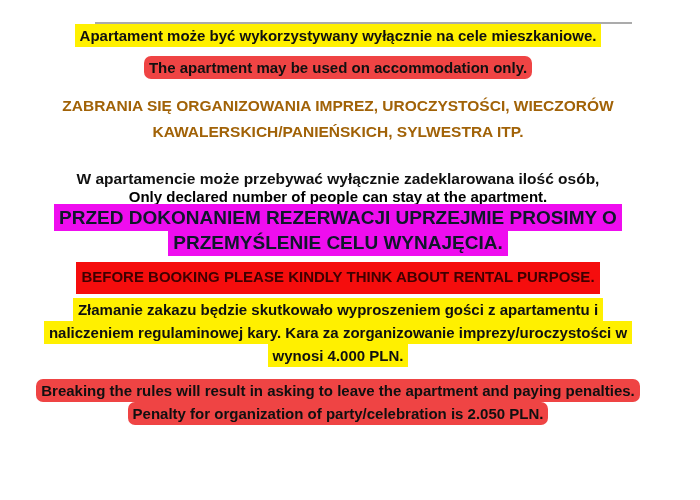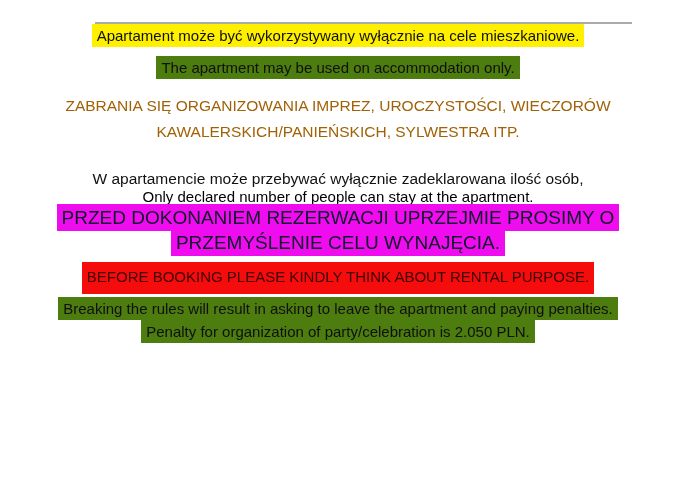--- a/index.html
+++ b/index.html
@@ -2,21 +2,21 @@
 <html><head>
 <meta charset="utf-8">
 <style>
   html,body{margin:0;padding:0;}
   .page{
     position:relative;
     width:676px;height:500px;
     background:#ffffff;
     overflow:hidden;
     font-family:"Liberation Sans", sans-serif;
-    font-weight:normal;
+    font-weight:bold;
     box-sizing:border-box;
   }
   .divider{
     position:absolute;
     top:22px;left:95px;width:537px;height:2px;
     background:#8f8f8f;opacity:.75;
   }
   .content{padding:0 36px;text-align:center;}
   p{margin:0;text-align:center;}
   .hl{
@@ -30,21 +30,21 @@
   .p-accom-en   {margin-top:15px;font-size:15px;color:#101010;}
   .p-parties-pl {margin-top:17px;font-size:15.5px;line-height:26px;color:#a16207;}
   .p-parties-en {margin-top:15px;font-size:15px;color:#9BBB59;}
   .p-guests-pl  {margin-top:25px;font-size:15.5px;color:#111111;}
   .p-guests-en  {margin-top:0;font-size:15px;color:#000000;}
   .p-purpose-pl {margin-top:0;font-size:19px;line-height:25px;color:#0f172a;}
   .p-purpose-en {margin-top:13px;font-size:15px;color:#3f0000;}
   .p-penalty-pl {margin-top:13px;font-size:15px;line-height:23px;color:#101010;}
   .p-penalty-en {margin-top:12px;font-size:15px;line-height:23px;color:#101010;}
   .hl-yellow {background:#FFF000;}
-  .hl-green  {background:#4d7c0f;}
+  .hl-green  {background:#ef4444;border-radius:7px;}
   .hl-magenta{background:#EF0DEF;}
   .hl-red    {background:#F50D0D;padding-top:6px;padding-bottom:9px;}
 </style>
 </head>
 <body>
 
 <div class="page">
   <div class="divider"></div>
   <div class="content">
 
@@ -56,17 +56,18 @@
 
 
     <p class="p-guests-pl"><span>W apartamencie może przebywać wyłącznie zadeklarowana ilość osób,</span></p>
 
     <p class="p-guests-en"><span>Only declared number of people can stay at the apartment.</span></p>
 
     <p class="p-purpose-pl"><span class="hl hl-magenta">PRZED DOKONANIEM REZERWACJI UPRZEJMIE PROSIMY O PRZEMYŚLENIE CELU WYNAJĘCIA.</span></p>
 
     <p class="p-purpose-en"><span class="hl hl-red">BEFORE BOOKING PLEASE KINDLY THINK ABOUT RENTAL PURPOSE.</span></p>
 
+    <p class="p-penalty-pl"><span class="hl hl-yellow">Złamanie zakazu będzie skutkowało wyproszeniem gości z apartamentu i naliczeniem regulaminowej kary. Kara za zorganizowanie imprezy/uroczystości w wynosi 4.000 PLN.</span></p>
 
     <p class="p-penalty-en"><span class="hl hl-green">Breaking the rules will result in asking to leave the apartment and paying penalties. Penalty for organization of party/celebration is 2.050 PLN.</span></p>
 
   </div>
 </div>
 
 </body></html>

